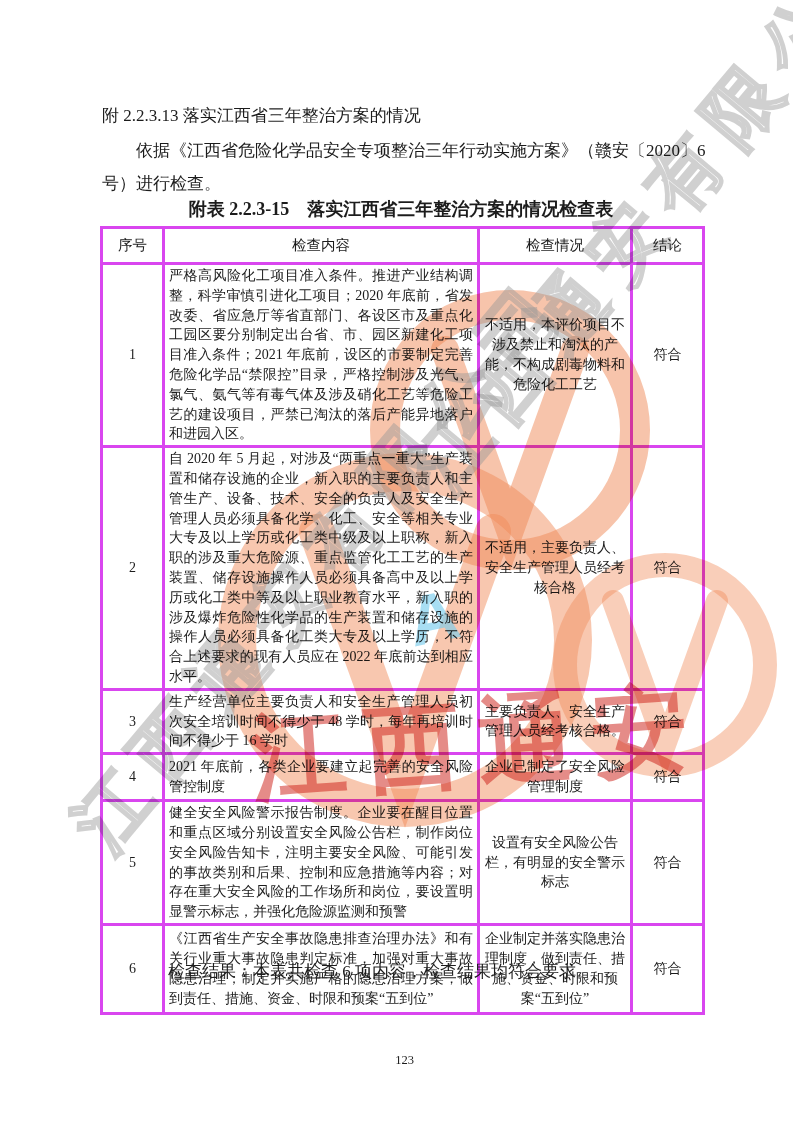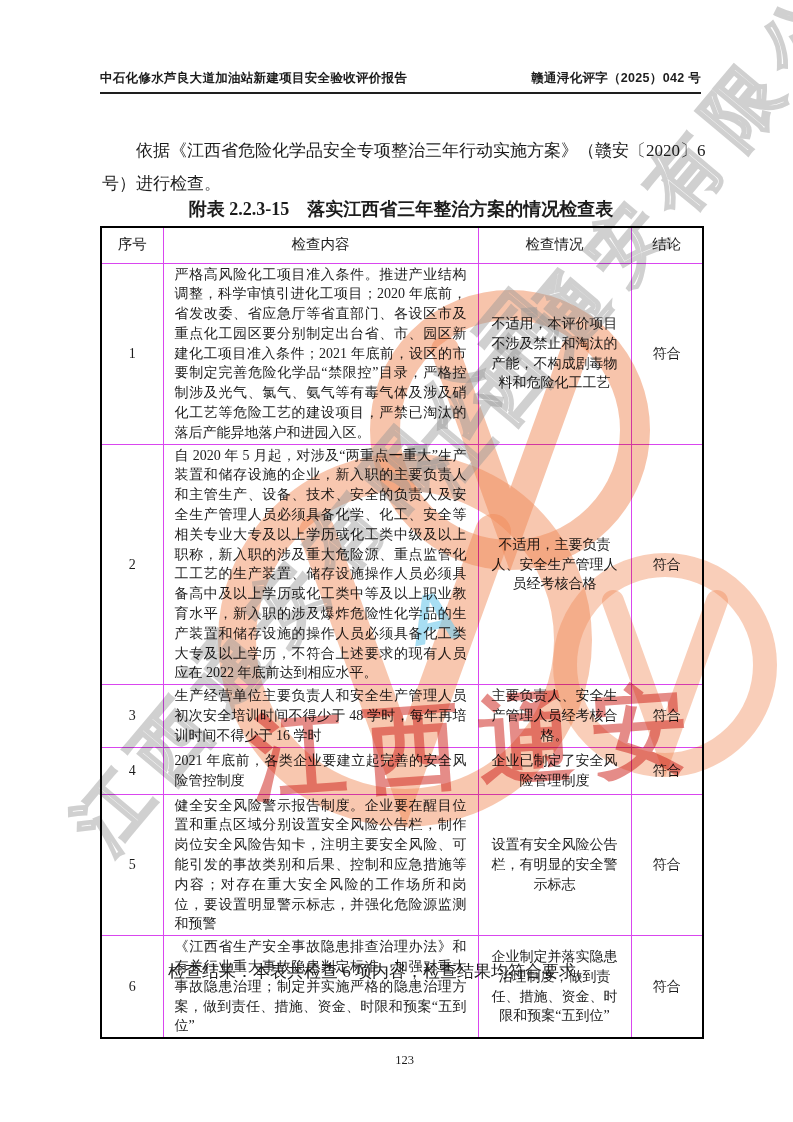--- a/index.html
+++ b/index.html
@@ -28,22 +28,22 @@
   .table-title {
     position:absolute; top:197px; left:100px; width:602px;
     text-align:center; font-weight:bold; font-size:18px;
   }
   
   table.check {
     position:absolute; top:226px; left:100px; width:602px;
     border-collapse:collapse; table-layout:fixed; border:2px solid #000;
   }
   table.check th, table.check td {
-    border:1px solid #d946ef; font-size:14px; line-height:19.8px;
-    vertical-align:middle; padding:1px 11px; font-weight:normal;
+    border:3px solid #d946ef; font-size:14px; line-height:19.8px;
+    vertical-align:middle; padding:1px 4px; font-weight:normal;
   }
   table.check th { height:36px; font-size:14.5px; text-align:center; }
   td.c { text-align:center; }
   td.l { text-align:justify; }
   tr.r1 { height:152px; }
   tr.r2 { height:222px; }
   tr.r3 { height:62px; }
   tr.r4 { height:47px; }
   tr.r5 { height:117px; }
   tr.r6 { height:89px; }
@@ -77,25 +77,22 @@
     position:absolute; left:408px; top:578px;
     font-family:"Liberation Sans","DejaVu Sans",sans-serif; font-weight:bold;
     font-size:70px; color:rgba(122,204,236,0.65); transform:rotate(-12deg);
   }
 </style>
 </head>
 <body>
 
 <div class="page">
 
-  <div class="header">
-    <span>中石化修水芦良大道加油站新建项目安全验收评价报告</span>
-    <span>赣通浔化评字（2025）042 号</span>
-  </div>
 
+  <div class="heading h13">附 2.2.3.13 落实江西省三年整治方案的情况</div>
   <p class="para p-basis">依据《江西省危险化学品安全专项整治三年行动实施方案》（赣安〔2020〕6 号）进行检查。</p>
 
   <div class="table-title">附表 2.2.3-15　落实江西省三年整治方案的情况检查表</div>
   <table class="check">
     <colgroup>
         <col style="width:62px">
         <col style="width:315px">
         <col style="width:153px">
         <col style="width:72px">
       </colgroup>

